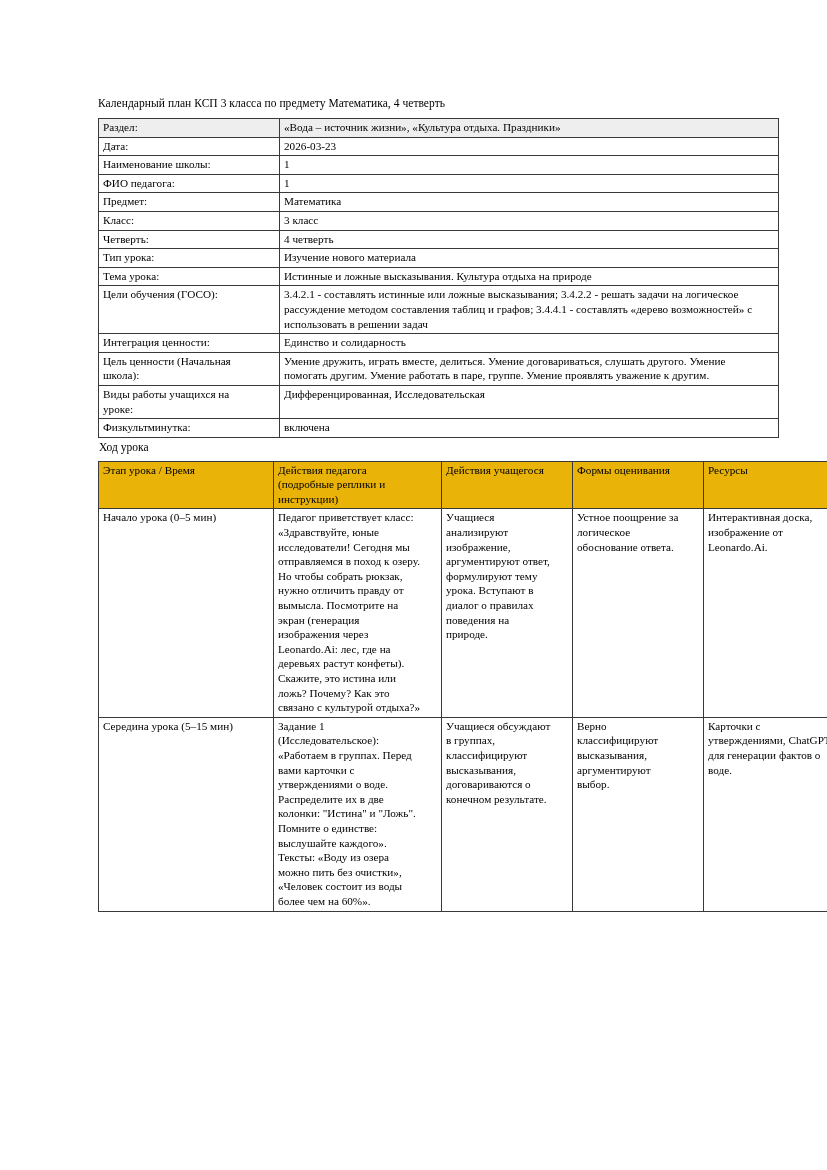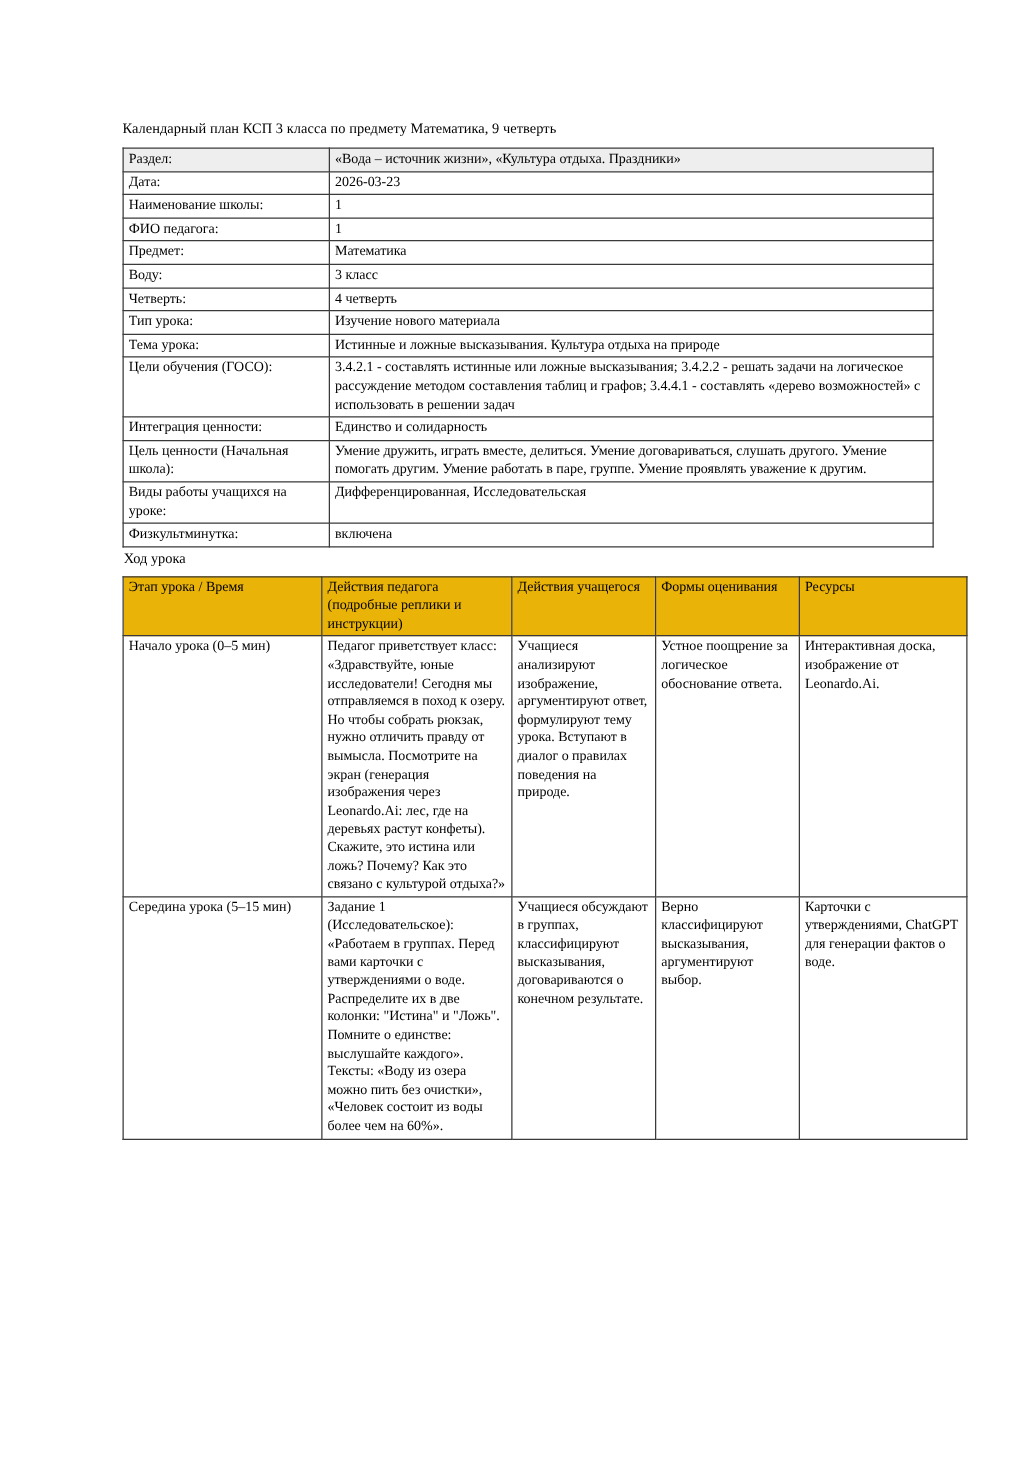--- a/index.html
+++ b/index.html
@@ -39,21 +39,21 @@
     letter-spacing: 0.05px;
   }
   table.info, table.lesson {
     border-collapse: collapse;
     width: 630px;
     table-layout: fixed;
     border: 1px solid #3a3a3a;
   }
   table.info td, table.lesson td, table.lesson th {
     border: 1px solid #3a3a3a;
-    padding: 1px 4px 2px 4px;
+    padding: 1px 20px 2px 4px;
     font-size: 11.2px;
     line-height: 14.6px;
     vertical-align: top;
     font-weight: normal;
     text-align: left;
     word-wrap: break-word;
     overflow-wrap: break-word;
     hyphens: none;
   }
   table.info tr.shaded > td {
@@ -82,21 +82,21 @@
   table.lesson td {
     vertical-align: top;
   }
 </style>
 </head>
 <body>
 
 <div class="page">
   <div class="content">
 
-    <p class="doc-title">Календарный план КСП 3 класса по предмету Математика, 9 четверть</p>
+    <p class="doc-title">Календарный план КСП 3 класса по предмету Математика, 4 четверть</p>
 
     <table class="info">
       <tbody>
         <tr class="shaded">
           <td class="label">Раздел:</td>
           <td class="value">«Вода – источник жизни», «Культура отдыха. Праздники»</td>
         </tr>
         <tr>
           <td class="label">Дата:</td>
           <td class="value">2026-03-23</td>
@@ -107,21 +107,21 @@
         </tr>
         <tr>
           <td class="label">ФИО педагога:</td>
           <td class="value">1</td>
         </tr>
         <tr>
           <td class="label">Предмет:</td>
           <td class="value">Математика</td>
         </tr>
         <tr>
-          <td class="label">Воду:</td>
+          <td class="label">Класс:</td>
           <td class="value">3 класс</td>
         </tr>
         <tr>
           <td class="label">Четверть:</td>
           <td class="value">4 четверть</td>
         </tr>
         <tr>
           <td class="label">Тип урока:</td>
           <td class="value">Изучение нового материала</td>
         </tr>

